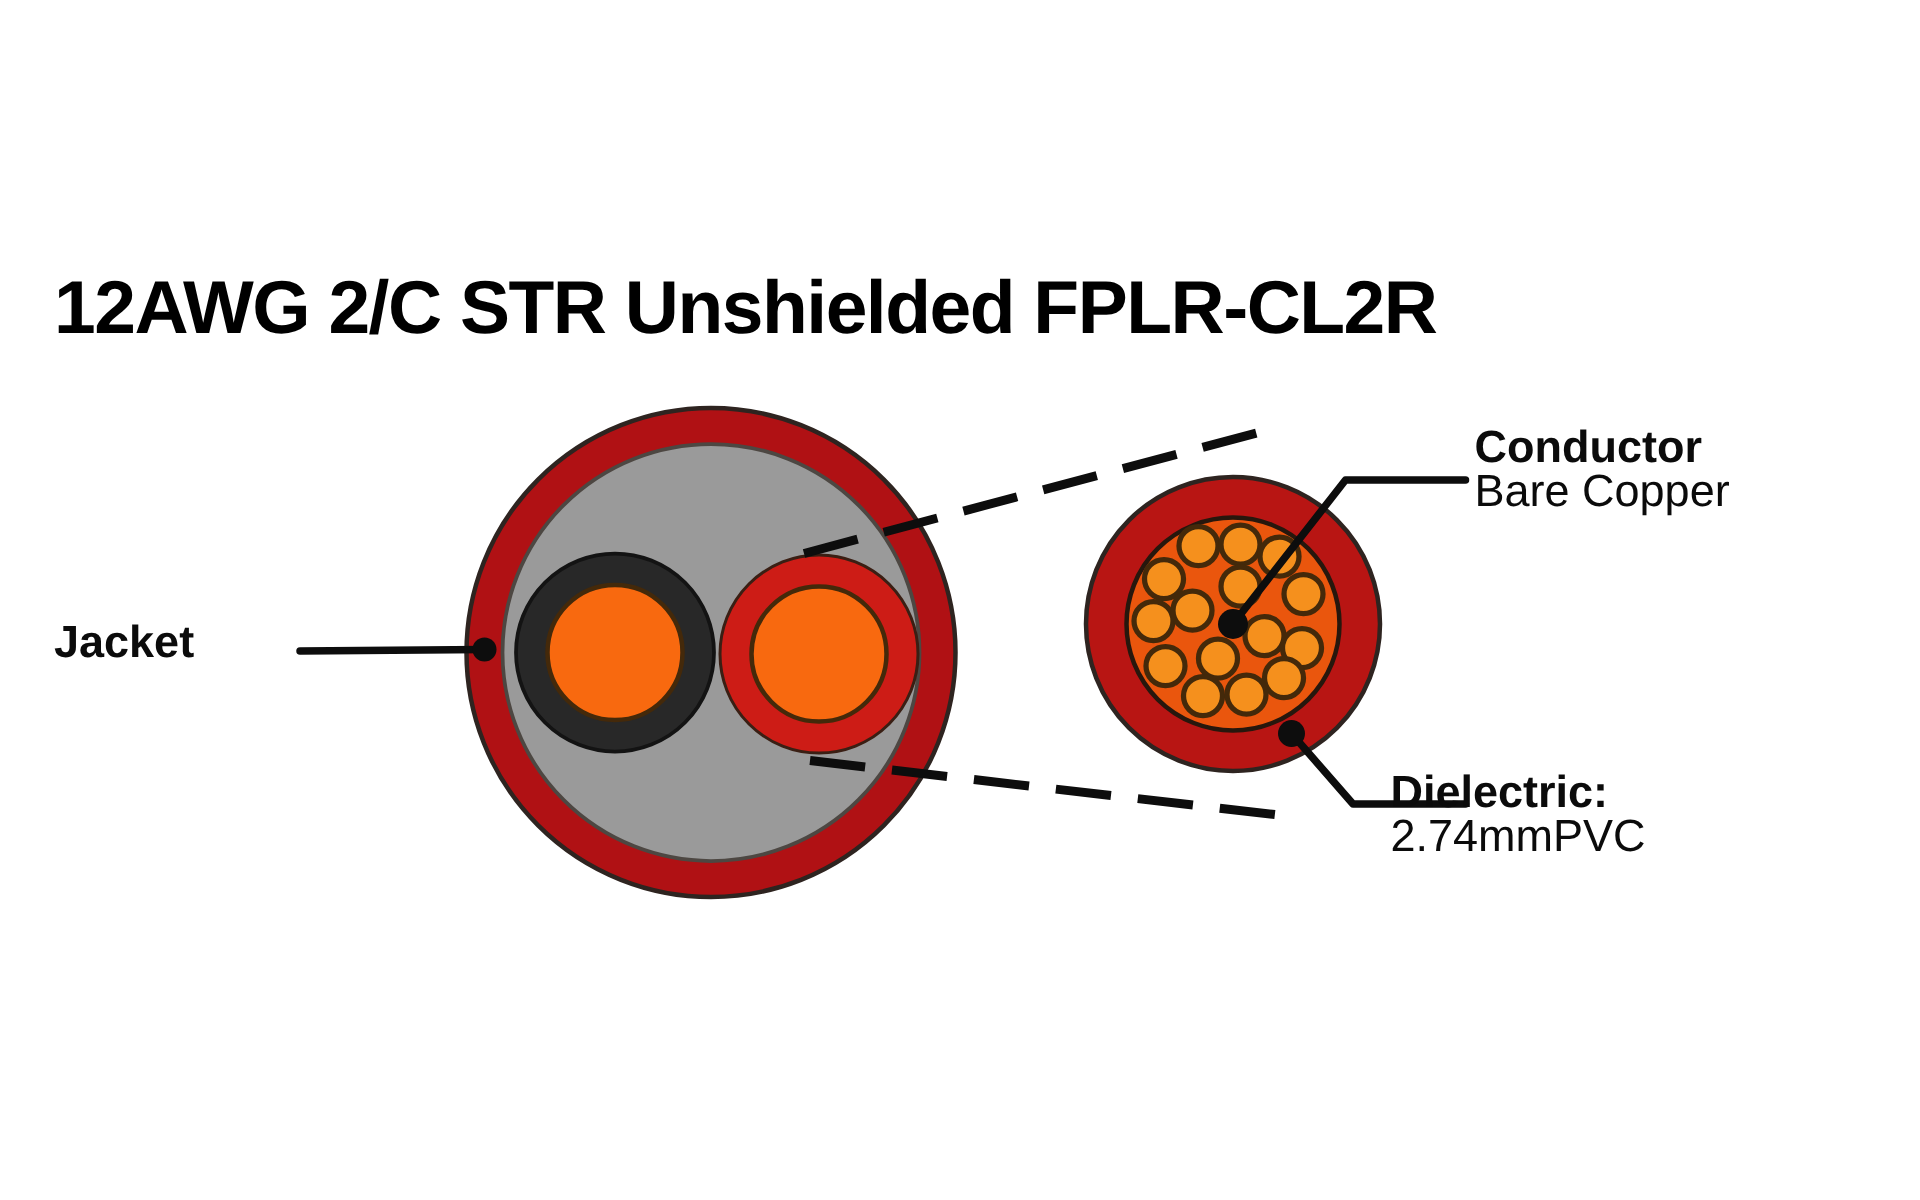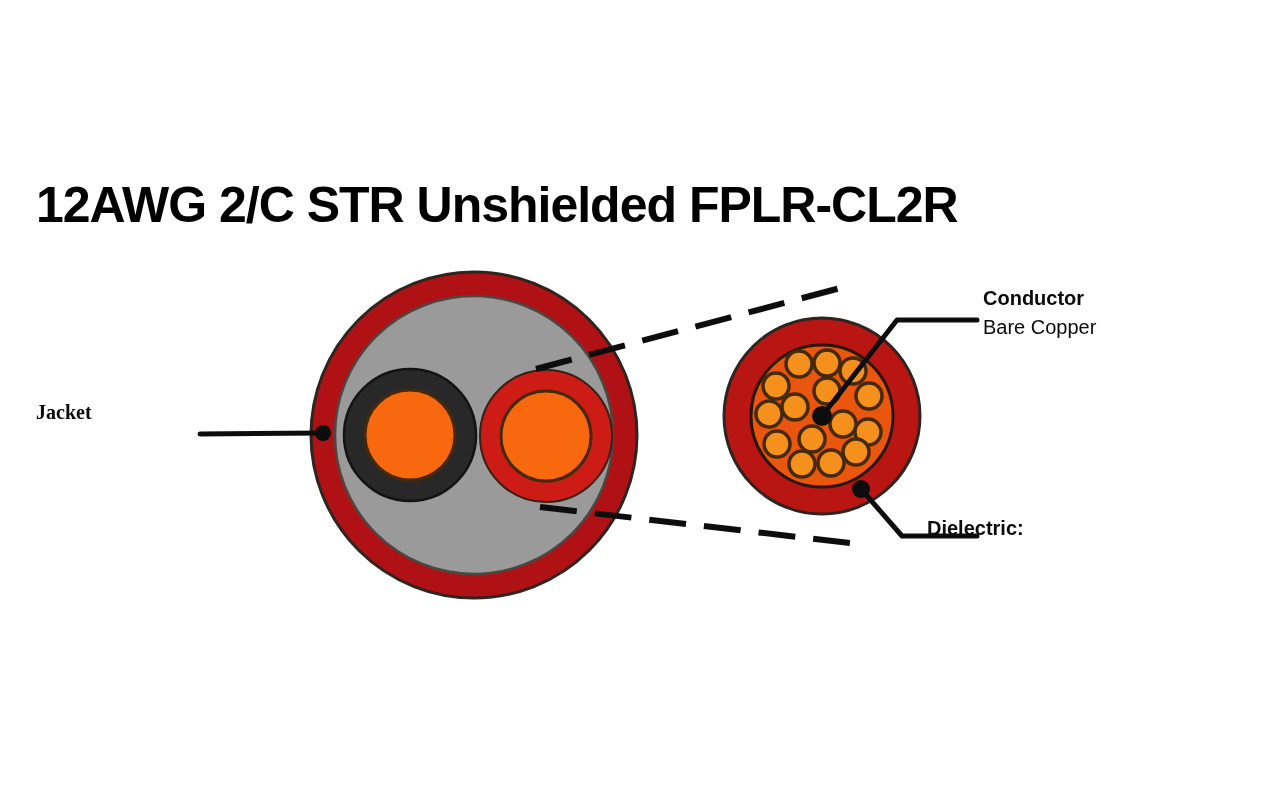--- a/index.html
+++ b/index.html
@@ -27,29 +27,29 @@
     color: #000000;
     white-space: nowrap;
   }
   #diagram-svg {
     position: absolute;
     left: 0;
     top: 0;
   }
   .callout {
     position: absolute;
-    font-size: 20px;
+    font-size: 30px;
     line-height: 29px;
     color: #0b0b0b;
     white-space: nowrap;
   }
   .callout .heading {
     font-weight: bold;
   }
-  #jacket-label     { left: 36px;  top: 398px; font-family: Liberation Serif, serif; }
+  #jacket-label     { left: 36px;  top: 414px; }
   #conductor-label  { left: 983px; top: 284px; }
   #dielectric-label { left: 927px; top: 514px; }
 </style>
 </head>
 <body>
 
 <div id="screen">
 
   <div class="title">12AWG 2/C STR Unshielded FPLR-CL2R</div>
 
@@ -91,15 +91,16 @@
     <div class="heading">Jacket</div>
   </div>
 
   <div class="callout" id="conductor-label">
     <div class="heading">Conductor</div>
     <div class="detail">Bare Copper</div>
   </div>
 
   <div class="callout" id="dielectric-label">
     <div class="heading">Dielectric:</div>
+    <div class="detail">2.74mmPVC</div>
   </div>
 
 </div>
 
 </body></html>

